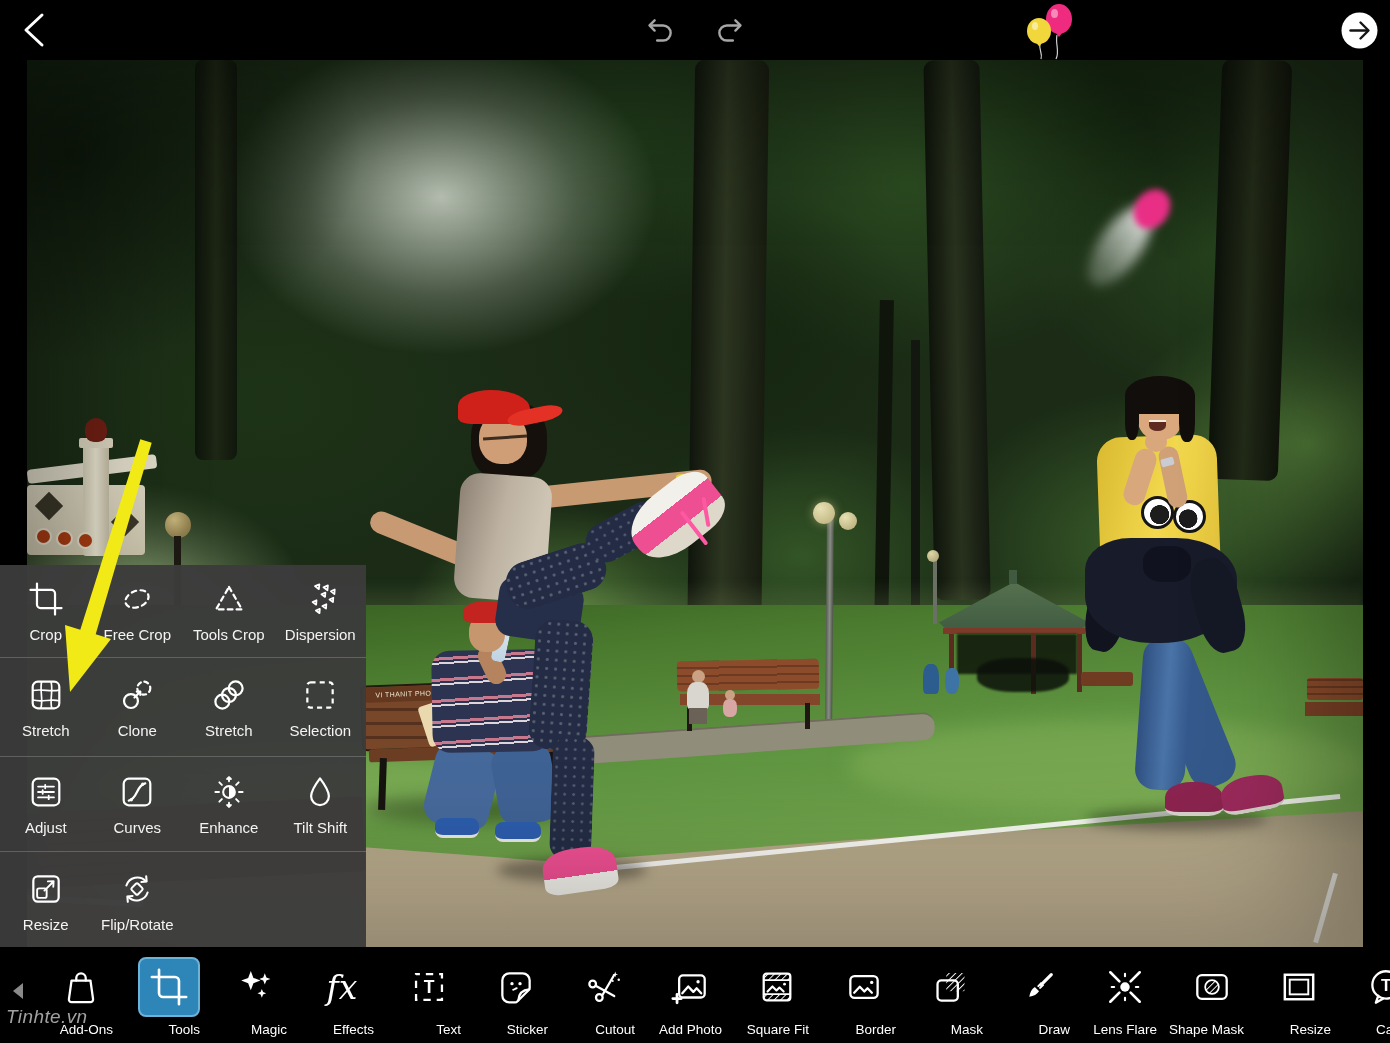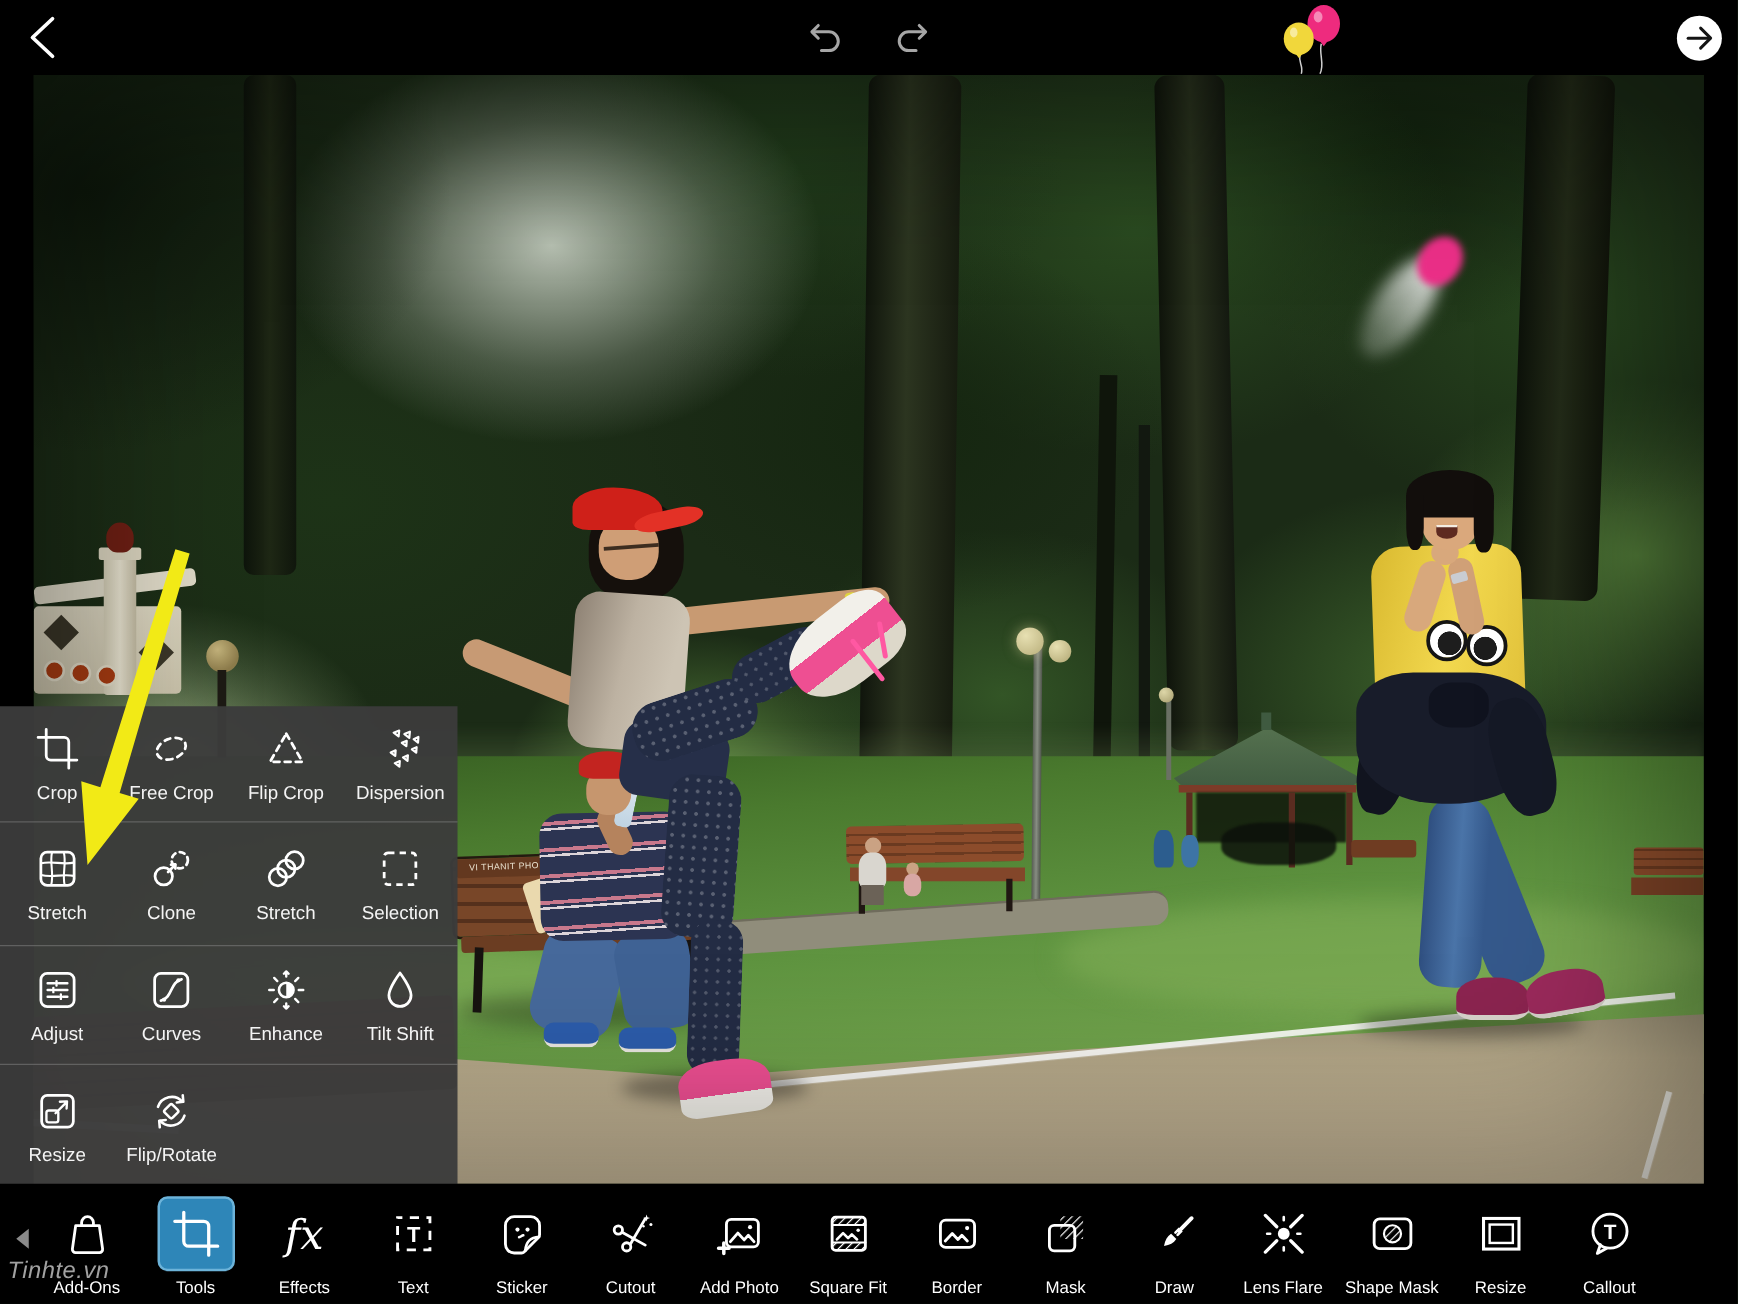--- a/index.html
+++ b/index.html
@@ -15,21 +15,21 @@
   #panel{position:absolute;left:0;top:565px;width:366px;height:448px;background:rgba(59,59,59,.96);
          z-index:20;display:flex;flex-direction:column}
   .tp-row{display:grid;grid-template-columns:repeat(4,1fr);border-bottom:1px solid rgba(145,145,145,.45)}
   .tp-row:last-child{border-bottom:none}
   .tp-cell{display:flex;flex-direction:column;align-items:center;justify-content:center;gap:8px;cursor:pointer}
   .tp-cell svg{width:38px;height:38px}
   .tp-label{font-size:15px;color:#f4f4f4;white-space:nowrap}
   
   #bottombar{position:absolute;left:0;top:947px;width:1390px;height:96px;background:#000;z-index:30;overflow:hidden}
   #bb-items{position:absolute;left:26px;top:10px;display:flex}
-  .bb-item{width:87px;display:flex;flex-direction:column;align-items:center;gap:5px;cursor:pointer}
+  .bb-item{width:87px;display:flex;flex-direction:column;align-items:flex-end;gap:5px;cursor:pointer}
   .bb-ic{width:64px;height:60px;display:flex;align-items:center;justify-content:center;border-radius:8px}
   .bb-ic.active{background:#2e86b8;border:2px solid #6cb3d9;width:58px;height:56px}
   .bb-ic svg{width:42px;height:42px}
   .bb-label{font-size:13.5px;color:#fff;white-space:nowrap}
   .fx-glyph{font-family:"DejaVu Serif",serif;font-style:italic;font-size:33px;color:#fff;line-height:1}
   #left-chevron{position:absolute;left:13px;top:36px;width:0;height:0;border-top:8px solid transparent;
     border-bottom:8px solid transparent;border-right:10px solid #8a8a8a}
   #watermark{position:absolute;left:6px;top:1006px;z-index:40;font-style:italic;font-size:19px;
     color:rgba(175,175,175,.92);letter-spacing:.4px}
   #arrow-overlay{position:absolute;left:0;top:0;z-index:45;pointer-events:none}
@@ -247,21 +247,21 @@
     <div class="tp-cell">
       <svg viewBox="0 0 24 24">
           <ellipse cx="12" cy="12" rx="7.6" ry="5.1" transform="rotate(-22 12 12)" fill="none" stroke="#fff" stroke-width="1.4" stroke-dasharray="3 2.7" stroke-linecap="round"></ellipse>
         </svg>
       <span class="tp-label">Free Crop</span>
     </div>
     <div class="tp-cell">
       <svg viewBox="0 0 24 24">
           <path d="M12 4.4 20.2 18.6H3.8Z" fill="none" stroke="#fff" stroke-width="1.4" stroke-dasharray="3 2.6" stroke-linejoin="round" stroke-linecap="round"></path>
         </svg>
-      <span class="tp-label">Flip Crop</span>
+      <span class="tp-label">Tools Crop</span>
     </div>
     <div class="tp-cell">
       <svg viewBox="0 0 24 24">
           <g fill="none" stroke="#fff" stroke-width="1.1" stroke-linejoin="round">
             <path d="M8.8 3.9 11.6 2.8l-.3 3z"></path>
             <path d="M14.2 4.6 17 3.4l-.3 3.1z"></path>
             <path d="M18.9 7.2 21.3 6l-.2 2.9z"></path>
             <path d="M12.9 9 15.4 8l-.2 2.7z"></path>
             <path d="M18 12.3 20.4 11.2l-.2 2.8z"></path>
             <path d="M7.3 13.9 9.8 12.8l-.2 2.8z"></path>
@@ -414,20 +414,32 @@
           <svg viewBox="0 0 24 24">
             <g fill="none" stroke="#fff" stroke-width="1.5" stroke-linecap="round" stroke-linejoin="round">
               <path d="M6.3 2.2v13.2a2.3 2.3 0 0 0 2.3 2.3h13.2"></path>
               <path d="M2.2 6.3h13.2a2.3 2.3 0 0 1 2.3 2.3v13.2"></path>
             </g>
           </svg>
         </div>
       <div class="bb-label">Tools</div>
     </div>
 
+    <div class="bb-item">
+      <div class="bb-ic">
+          <svg viewBox="0 0 24 24">
+            <g fill="#fff">
+              <path d="M9.6 2.8l1.5 4 4 1.5-4 1.5-1.5 4-1.5-4-4-1.5 4-1.5Z"></path>
+              <path d="M17.6 4.2l.9 2.3 2.3.9-2.3.9-.9 2.3-.9-2.3-2.3-.9 2.3-.9Z"></path>
+              <path d="M15.9 13.1l.7 1.8 1.8.7-1.8.7-.7 1.8-.7-1.8-1.8-.7 1.8-.7Z"></path>
+            </g>
+          </svg>
+        </div>
+      <div class="bb-label">Magic</div>
+    </div>
 
     <div class="bb-item">
       <div class="bb-ic">
           <span class="fx-glyph">fx</span>
         </div>
       <div class="bb-label">Effects</div>
     </div>
 
     <div class="bb-item">
       <div class="bb-ic">

